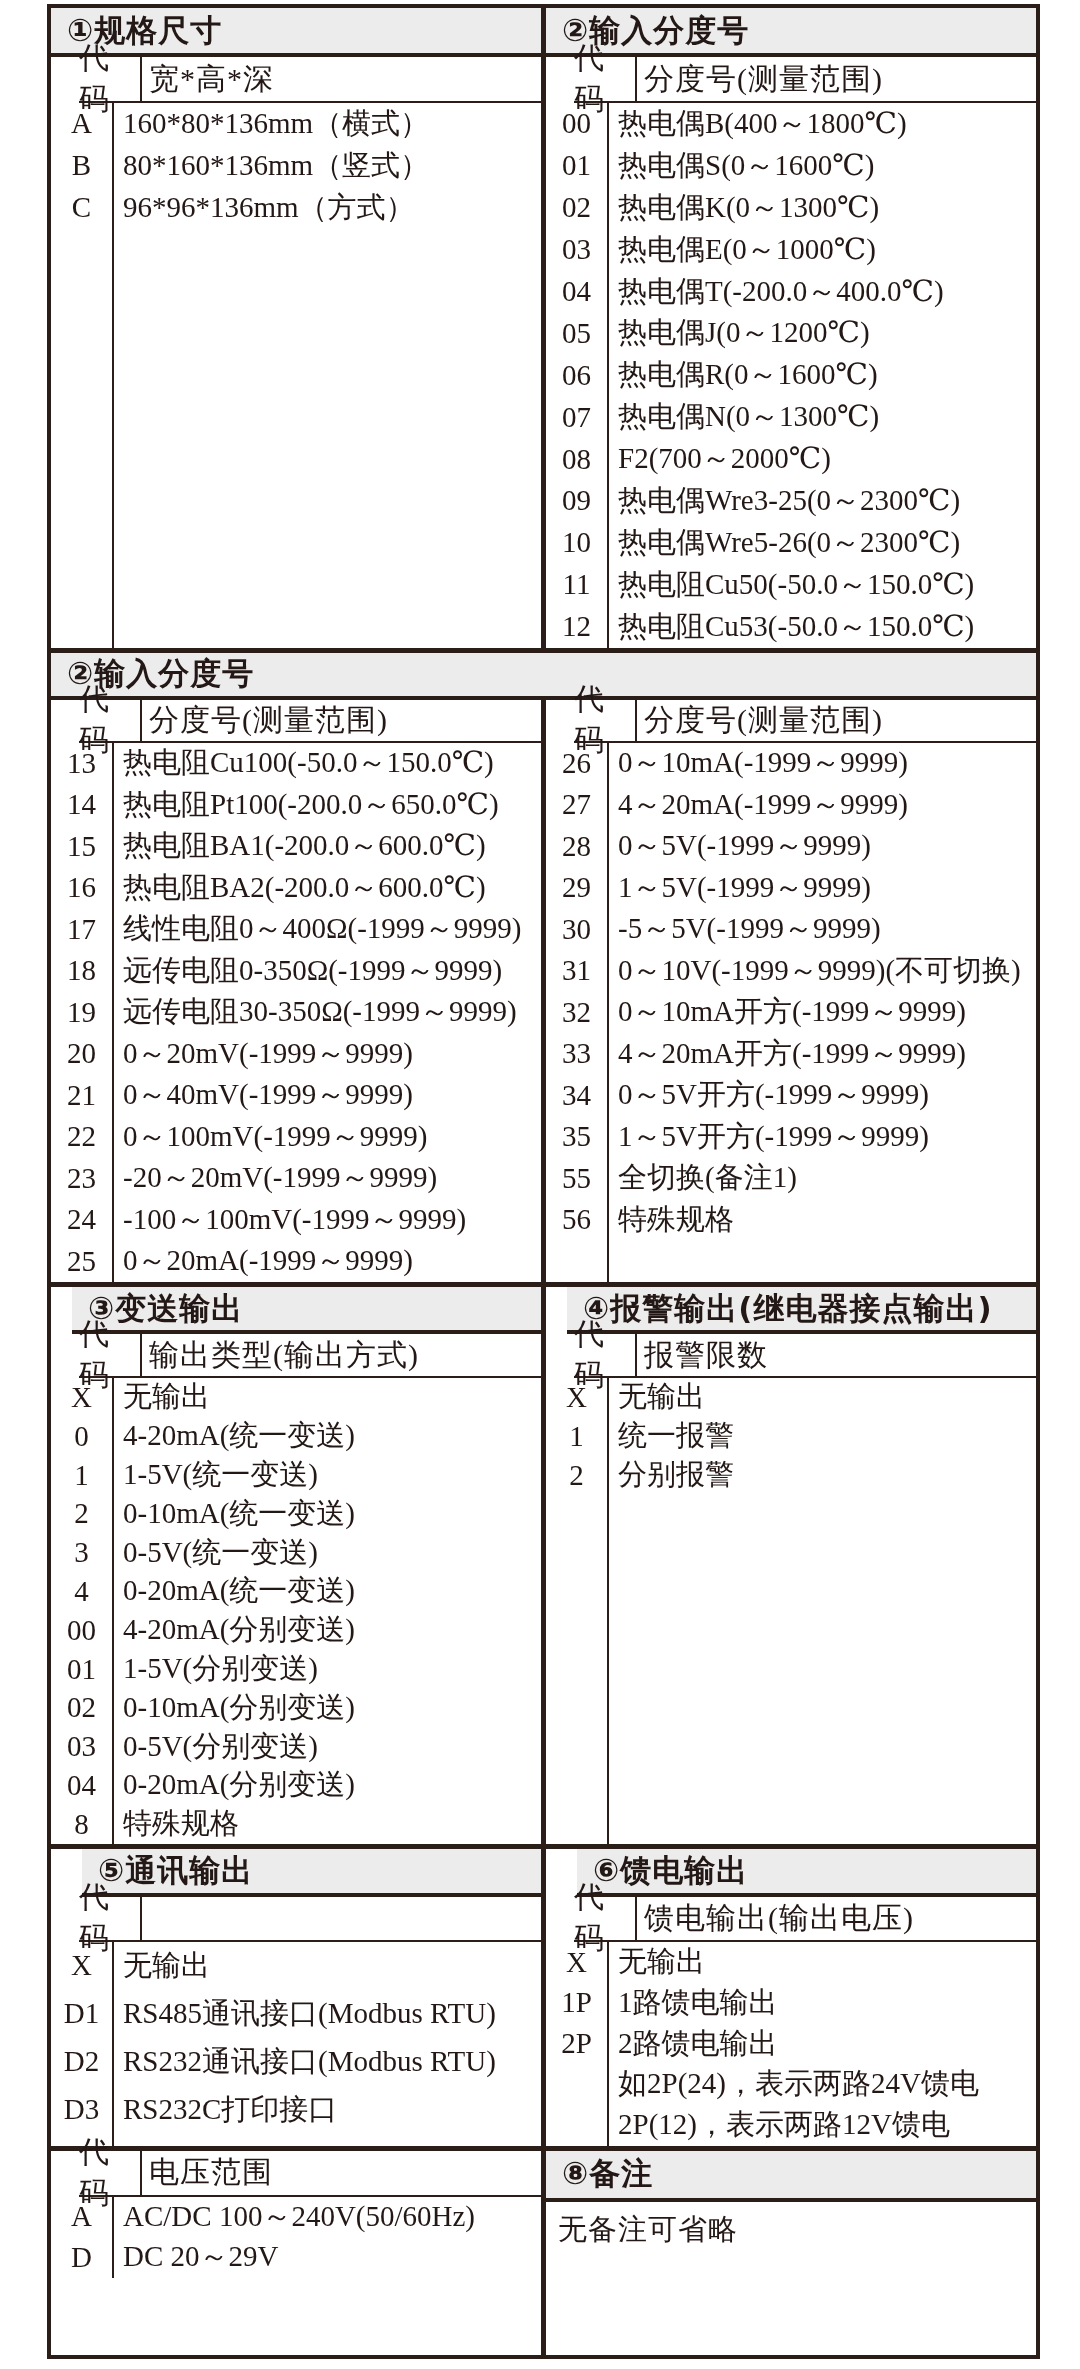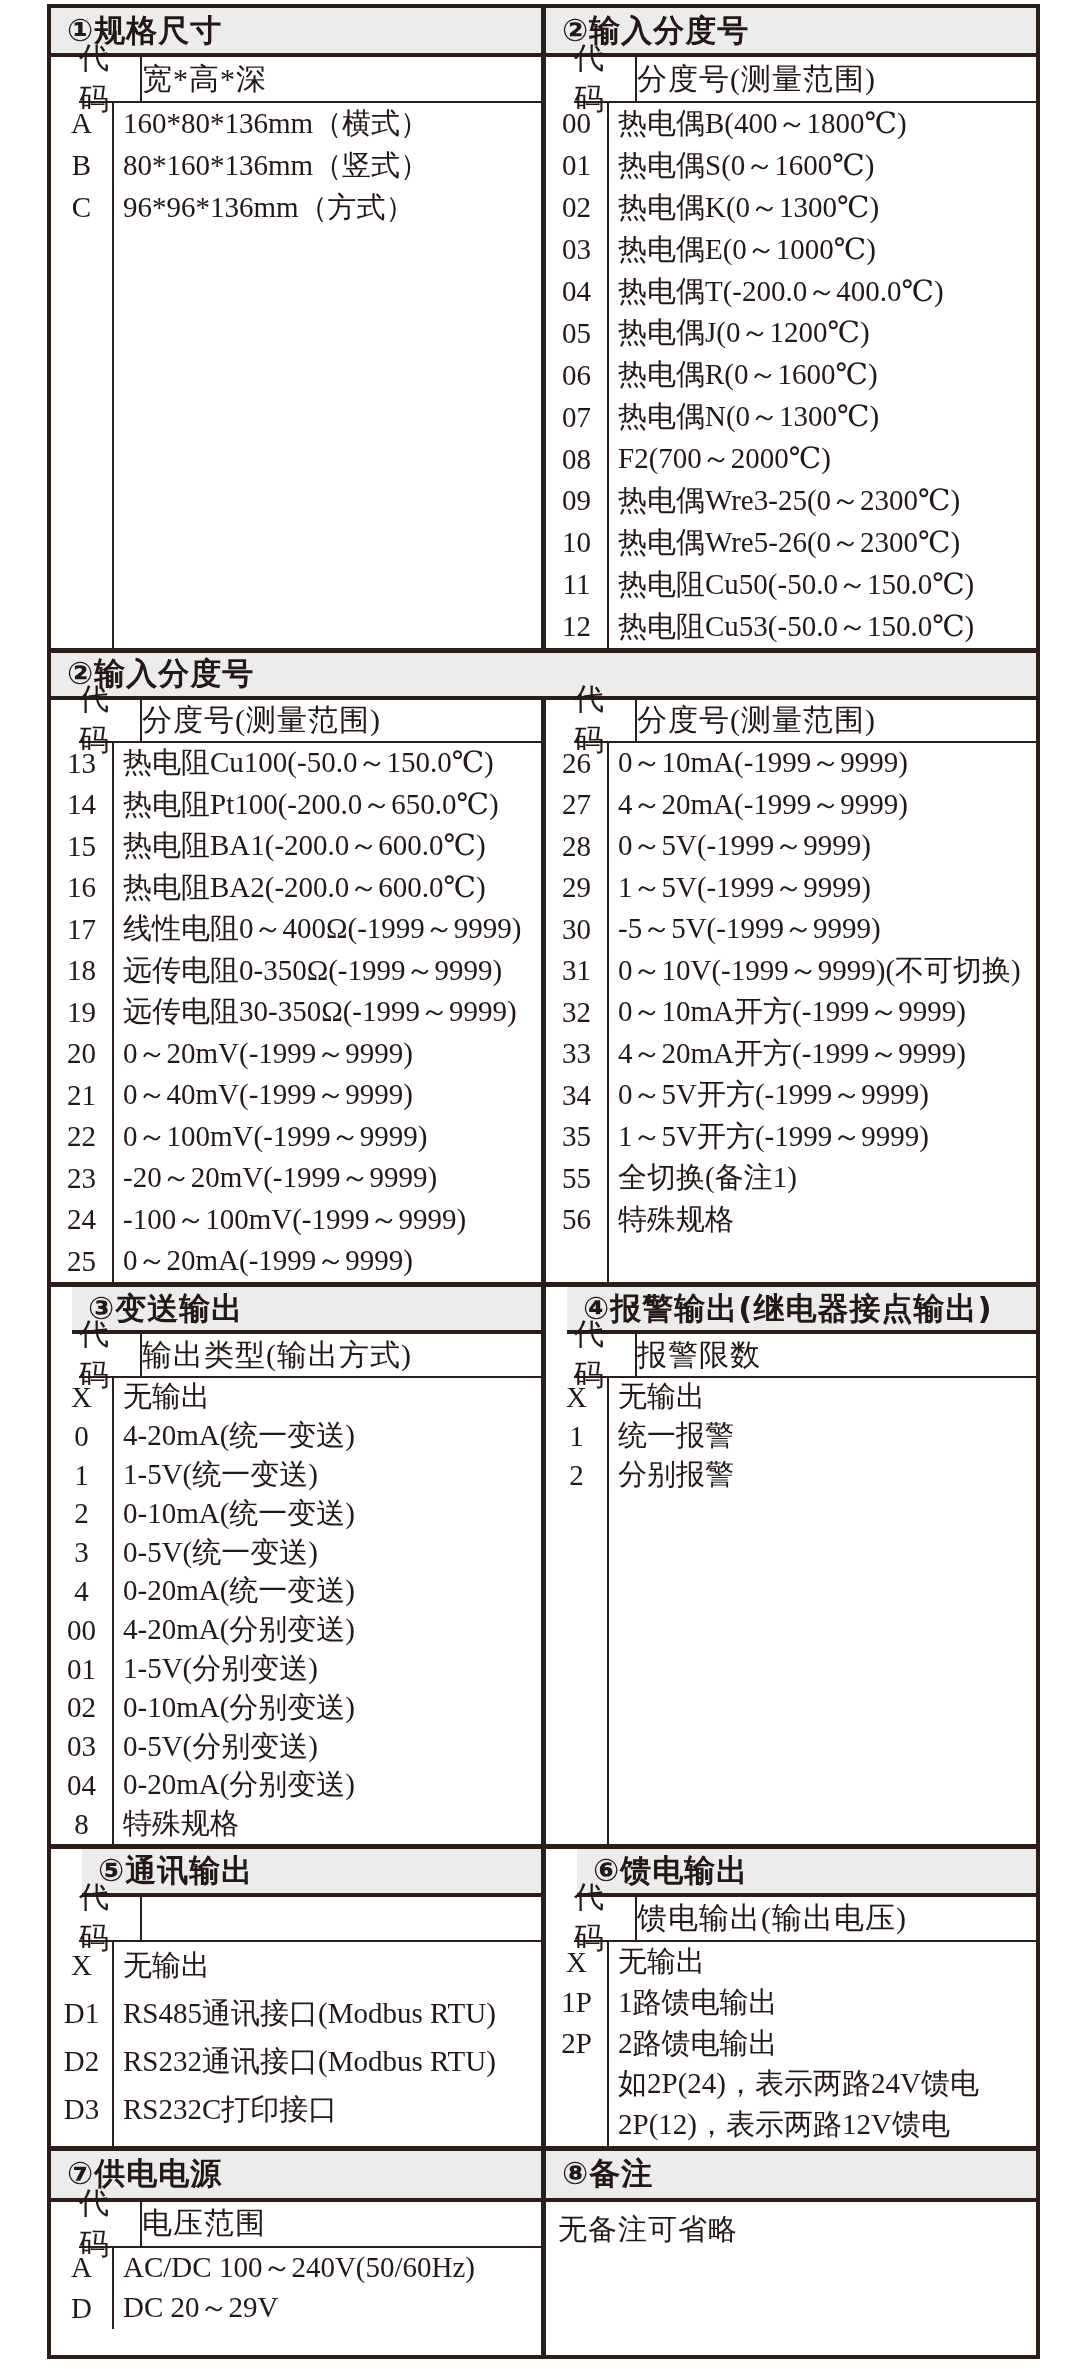--- a/index.html
+++ b/index.html
@@ -31,21 +31,21 @@
     font-family:var(--f-hdr);font-weight:bold;font-size:31px;
     letter-spacing:1px;
   }
   .sec-hdr.full{width:100%;}
   .col-hdr{
     display:flex;border-bottom:2px solid var(--bc);
     font-size:30px;letter-spacing:1px;margin-left:28px;
   }
   .col-hdr .code{width:63px;border-right:2px solid var(--bc);
     display:flex;align-items:center;justify-content:center;flex:0 0 auto;}
-  .col-hdr .val{flex:1;display:flex;align-items:center;}
+  .col-hdr .val{flex:1;display:flex;align-items:center;padding-left:7px;}
   .data{display:flex;flex-direction:column;overflow:hidden;flex:1;}
   .row{display:flex;height:var(--rh);flex:0 0 auto;font-size:29px;}
   .row .code{width:63px;border-right:2px solid var(--bc);
     display:flex;align-items:center;justify-content:center;flex:0 0 auto;}
   .row .val{flex:1;display:flex;align-items:center;padding-left:9px;white-space:nowrap;}
   .row.filler{flex:1 1 auto;height:auto;}
   .note-cell{
     flex:1;font-size:29px;padding:8px 0 0 12px;letter-spacing:1px;
   }
   
@@ -513,23 +513,20 @@
               <div class="val">2P(12)，表示两路12V馈电</div>
             </div>
           </div>
       </div>
     </div>
   </div>
 
   <div class="band b5">
     <div class="band-row">
       <div class="half left">
-        <div class="sec-hdr">
-          <span>⑦供电电源</span>
-        </div>
         <div class="col-hdr">
           <div class="code">代码</div>
           <div class="val">电压范围</div>
         </div>
         <div class="data">
 
             <div class="row">
               <div class="code">A</div>
               <div class="val">AC/DC 100～240V(50/60Hz)</div>
             </div>

